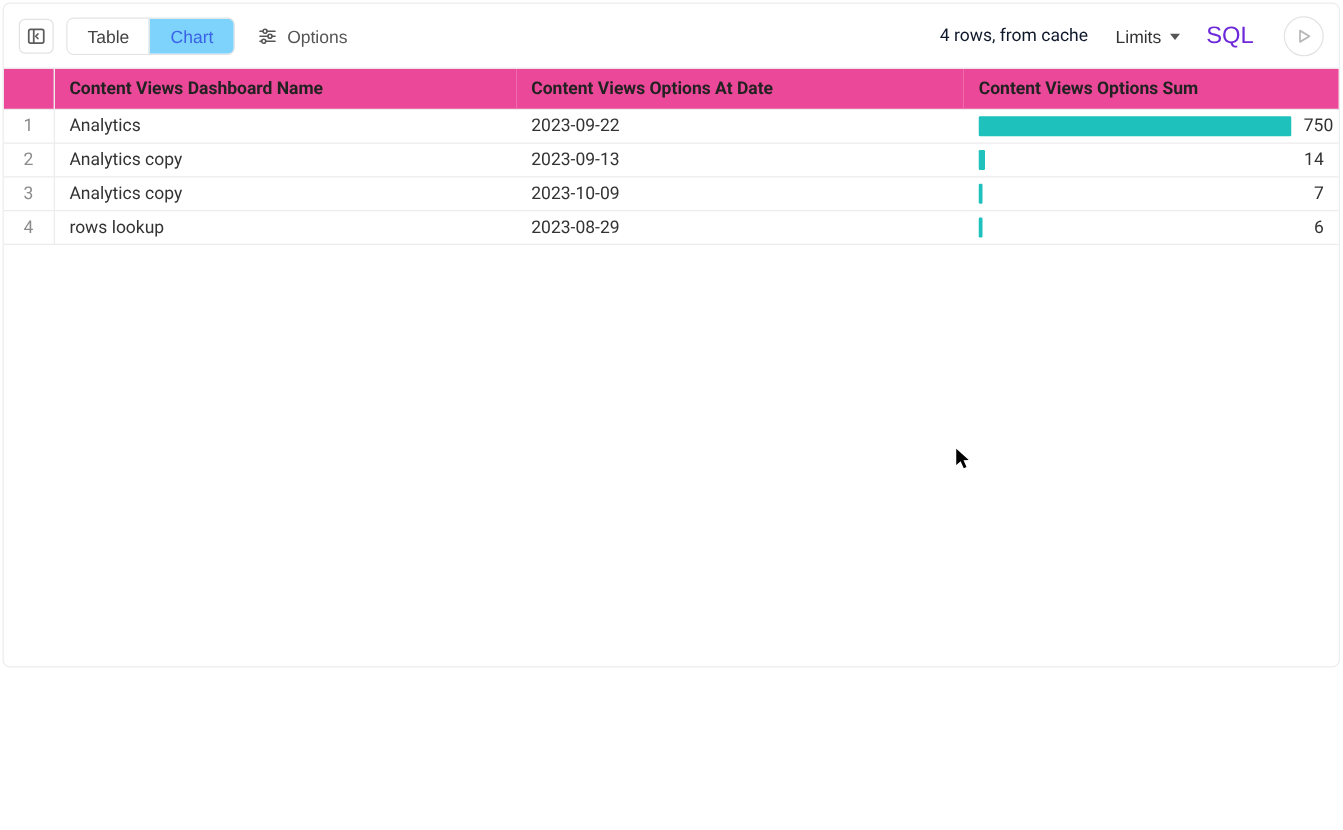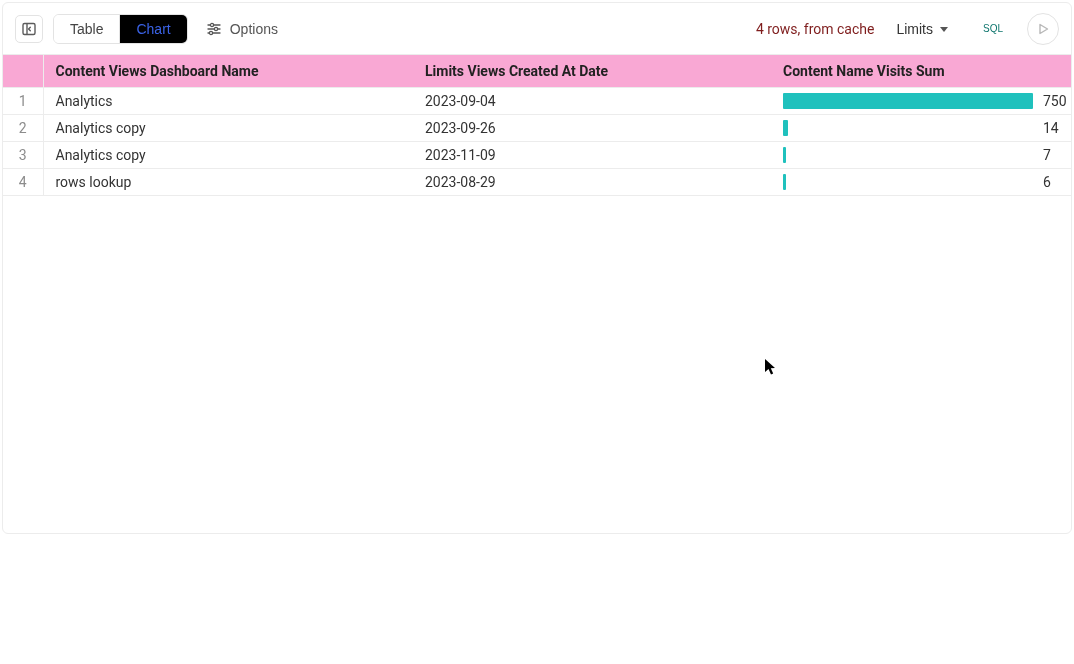--- a/index.html
+++ b/index.html
@@ -50,57 +50,57 @@
     }
     .tab {
       padding: 6px 16px;
       font-size: 14px;
       cursor: pointer;
       color: #444;
       background: #fff;
       border: none;
     }
     .tab.active {
-      background: #000000;
+      background: #7dd3fc;
       color: #3a62e6;
     }
     .tab + .tab { border-left: 1px solid #e3e3e3; }
     .options-btn {
       display: inline-flex;
       align-items: flex-start;
       gap: 8px;
       padding: 6px 8px;
       color: #555;
       cursor: pointer;
       border-radius: 5px;
       background: transparent;
       border: none;
       font-size: 14px;
     }
     .spacer { flex: 1; }
-    .status-text { color: #7f1d1d; margin-right: 8px; }
+    .status-text { color: #0f172a; margin-right: 8px; }
     .limits-btn {
       display: inline-flex;
       align-items: center;
       gap: 6px;
       color: #333;
       cursor: pointer;
       background: transparent;
       border: none;
       font-size: 14px;
       padding: 6px 4px;
     }
     .sql-btn {
-      color: #0f766e;
+      color: #6d28d9;
       background: transparent;
       border: none;
-      font-size: 10px;
+      font-size: 19px;
       padding: 6px 6px;
       cursor: pointer;
-      margin-left: 14px;
+      margin-left: 0;
     }
     .run-btn {
       width: 32px; height: 32px;
       border: 1px solid #e3e3e3;
       border-radius: 50%;
       display: inline-flex;
       align-items: center;
       justify-content: center;
       background: #fff;
       cursor: pointer;
@@ -112,38 +112,38 @@
     col.c1 { width: 370px; }
     col.c2 { width: 358px; }
     col.c3 { width: auto; }
     thead th {
       text-align: left;
       font-weight: 700;
       font-size: 14px;
       color: #222;
       padding: 8px 12px;
       border-bottom: 1px solid #ececec;
-      background: #f9a8d4;
+      background: #ec4899;
     }
     thead th.idx-h { border-right: 1px solid #ececec; }
     tbody td {
       padding: 5px 12px;
       border-bottom: 1px solid #ececec;
       color: #333;
       font-size: 14px;
       height: 27px;
       vertical-align: middle;
     }
     tbody td.idx {
       text-align: center;
       color: #8c8c8c;
       border-right: 1px solid #ececec;
       width: 40px;
     }
-    .bar-cell { display: flex; align-items: center; gap: 10px; }
+    .bar-cell { display: flex; align-items: center; gap: 10px; justify-content: space-between; }
     .bar-track {
       flex: 0 0 250px;
       height: 16px;
       position: relative;
     }
     .bar-fill {
       position: absolute;
       left: 0; top: 0;
       height: 100%;
       background: #1fc1bd;
@@ -212,55 +212,55 @@
       <colgroup>
         <col class="idx">
           <col class="c1">
           <col class="c2">
           <col class="c3">
       </colgroup>
       <thead>
         <tr>
           <th class="idx-h"></th>
           <th>Content Views Dashboard Name</th>
-          <th>Limits Views Created At Date</th>
-          <th>Content Name Visits Sum</th>
+          <th>Content Views Options At Date</th>
+          <th>Content Views Options Sum</th>
         </tr>
       </thead>
       <tbody id="tbody">
           <tr>
             <td class="idx">1</td>
             <td>Analytics</td>
-            <td>2023-09-04</td>
+            <td>2023-09-22</td>
             <td>
               <div class="bar-cell">
                 <div class="bar-track">
                   <div class="bar-fill" style="width: 100%;"></div>
                 </div>
                 <span class="bar-val">750</span>
               </div>
             </td>
           </tr>
           <tr>
             <td class="idx">2</td>
             <td>Analytics copy</td>
-            <td>2023-09-26</td>
+            <td>2023-09-13</td>
             <td>
               <div class="bar-cell">
                 <div class="bar-track">
                   <div class="bar-fill" style="width: 2.13333%;"></div>
                 </div>
                 <span class="bar-val">14</span>
               </div>
             </td>
           </tr>
           <tr>
             <td class="idx">3</td>
             <td>Analytics copy</td>
-            <td>2023-11-09</td>
+            <td>2023-10-09</td>
             <td>
               <div class="bar-cell">
                 <div class="bar-track">
                   <div class="bar-fill" style="width: 1.2%;"></div>
                 </div>
                 <span class="bar-val">7</span>
               </div>
             </td>
           </tr>
           <tr>

